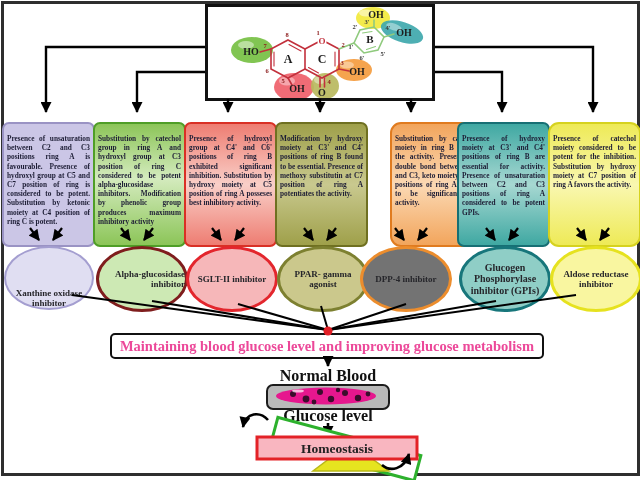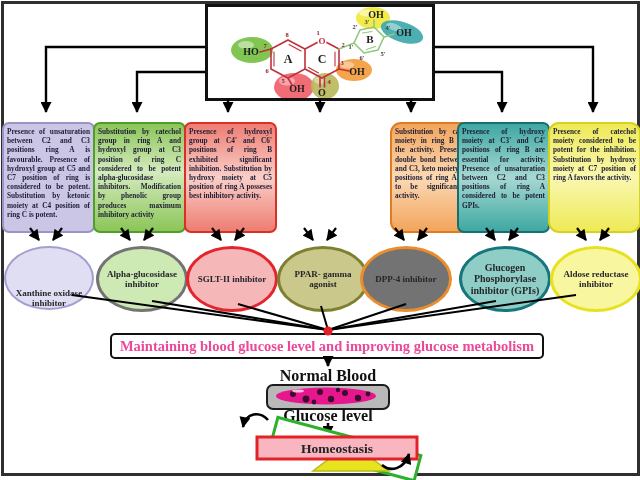--- a/index.html
+++ b/index.html
@@ -4,35 +4,35 @@
 <style>
   html,body{margin:0;padding:0;background:#fff;}
   #fig{position:relative;width:640px;height:480px;background:#fff;overflow:hidden;
        font-family:"Liberation Serif",serif;}
   #frame{position:absolute;left:1px;top:1px;width:633px;height:469px;border:3px solid #2f2f2f;}
   
   #molbox{position:absolute;left:205px;top:4px;width:224px;height:91px;background:#fff;
           border:3px solid #111;z-index:3;}
   
   .sarbox{position:absolute;top:122px;width:83px;height:101px;border-radius:7px;
-          padding:3px 3px;font-weight:bold;font-size:7.3px;line-height:1.26;text-align:justify;
+          padding:10px 3px;font-weight:bold;font-size:7.3px;line-height:1.26;text-align:justify;
           color:#1d1d35;z-index:2;}
   .sarbox.c1{left:2px;background:#cbc6e6;border:2px solid #9a93c4;}
   .sarbox.c2{left:93px;background:linear-gradient(180deg,#8cc558,#d4ebbe 45%,#8cc558);border:2px solid #4f9e27;}
   .sarbox.c3{left:184px;background:linear-gradient(180deg,#ee7d72,#f9cfc8 50%,#ee7d72);border:2px solid #d93025;}
   .sarbox.c4{left:275px;background:linear-gradient(180deg,#9fa04a,#c9c98f 50%,#9fa04a);border:2px solid #6f7021;}
   .sarbox.c5{left:366px;background:linear-gradient(180deg,#f2a55c,#fbd9b4 50%,#f2a55c);border:2px solid #e07b1f;border-radius:11px;margin-left:24px;}
   .sarbox.c6{left:457px;background:linear-gradient(180deg,#3fa8a2,#a7d8d2 50%,#3fa8a2);border:2px solid #176f74;}
   .sarbox.c7{left:548px;background:linear-gradient(180deg,#eeea57,#f9f7b0 50%,#eeea57);border:2px solid #d6d21e;border-radius:11px;}
   
   .target{position:absolute;top:246px;width:86px;height:60px;border-radius:50%;display:flex;
           align-items:center;justify-content:center;text-align:center;font-weight:bold;
           font-size:9px;line-height:1.12;color:#26262b;z-index:2;}
   .target.c1{left:4px;background:#e0def2;border:2px solid #a49ed0;align-items:flex-end;}
-  .target.c2{left:96px;background:#cde9b4;border:3px solid #737373;}
+  .target.c2{left:96px;background:#cde9b4;border:3px solid #7f1d1d;text-align:right;}
   .target.c3{left:186px;background:#f6b7b9;border:3px solid #e3262d;}
   .target.c4{left:277px;background:#cbc88c;border:3px solid #7d8030;}
   .target.c5{left:360px;background:#737373;border:3px solid #ec8d2d;}
   .target.c6{left:459px;background:#8fcec6;border:3px solid #17767b;font-size:10px;}
   .target.c7{left:550px;background:#f9f6a0;border:3px solid #e6e21f;}
   
   #mainbox{position:absolute;left:110px;top:333px;width:430px;height:22px;background:#fff;
            border:2.5px solid #111;border-radius:5px;display:flex;align-items:center;justify-content:center;
            font-weight:bold;font-size:14.5px;color:#ec4899;z-index:2;}
   .blood-label{position:absolute;left:230px;width:196px;text-align:center;font-weight:bold;
@@ -108,20 +108,21 @@
           <text x="175" y="49">5'</text>
           <text x="154" y="53">6'</text>
         </g>
       </g>
     </svg>
   </div>
 
   <div class="sarbox c1"><span>Presence of unsaturation between C2 and C3 positions ring A is favourable. Presence of hydroxyl group at C5 and C7 position of ring is considered to be potent. Substitution by ketonic moiety at C4 position of ring C is potent.</span></div>
   <div class="sarbox c2"><span>Substitution by catechol group in ring A and hydroxyl group at C3 position of ring C considered to be potent alpha-glucosidase inhibitors. Modification by phenolic group produces maximum inhibitory activity</span></div>
   <div class="sarbox c3"><span>Presence of hydroxyl group at C4' and C6' positions of ring B exhibited significant inhibition. Substitution by hydroxy moiety at C5 position of ring A posseses best inhibitory activity.</span></div>
+  <div class="sarbox c4"><span>Modification by hydroxy moiety at C3' and C4' positions of ring B found to be essential. Presence of methoxy substitutin at C7 position of ring A potentiates the activity.</span></div>
   <div class="sarbox c5"><span>Substitution by catechol moiety in ring B favors the activity. Presence of double bond between C2 and C3, keto moiety at C4 positions of ring A found to be significant for activity.</span></div>
   <div class="sarbox c6"><span>Presence of hydroxy moiety at C3' and C4' positions of ring B are essential for activity. Presence of unsaturation between C2 and C3 positions of ring A considered to be potent GPIs.</span></div>
   <div class="sarbox c7"><span>Presence of catechol moiety considered to be potent for the inhibition. Substitution by hydroxy moiety at C7 position of ring A favors the activity.</span></div>
 
   <div class="target c1">
       <span>Xanthine oxidase inhibitor</span>
     </div>
   <div class="target c2">
       <span>Alpha-glucosidase inhibitor</span>
     </div>

